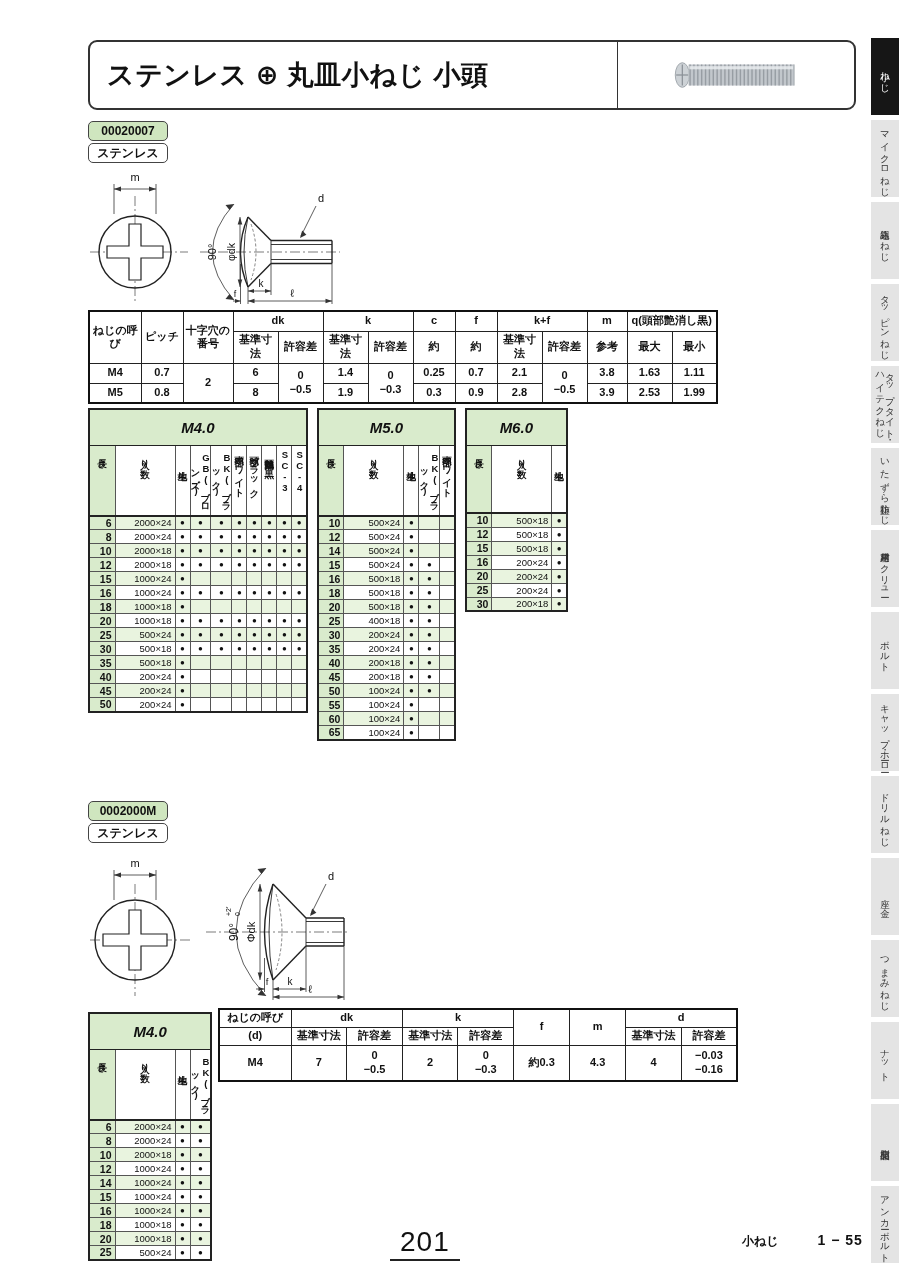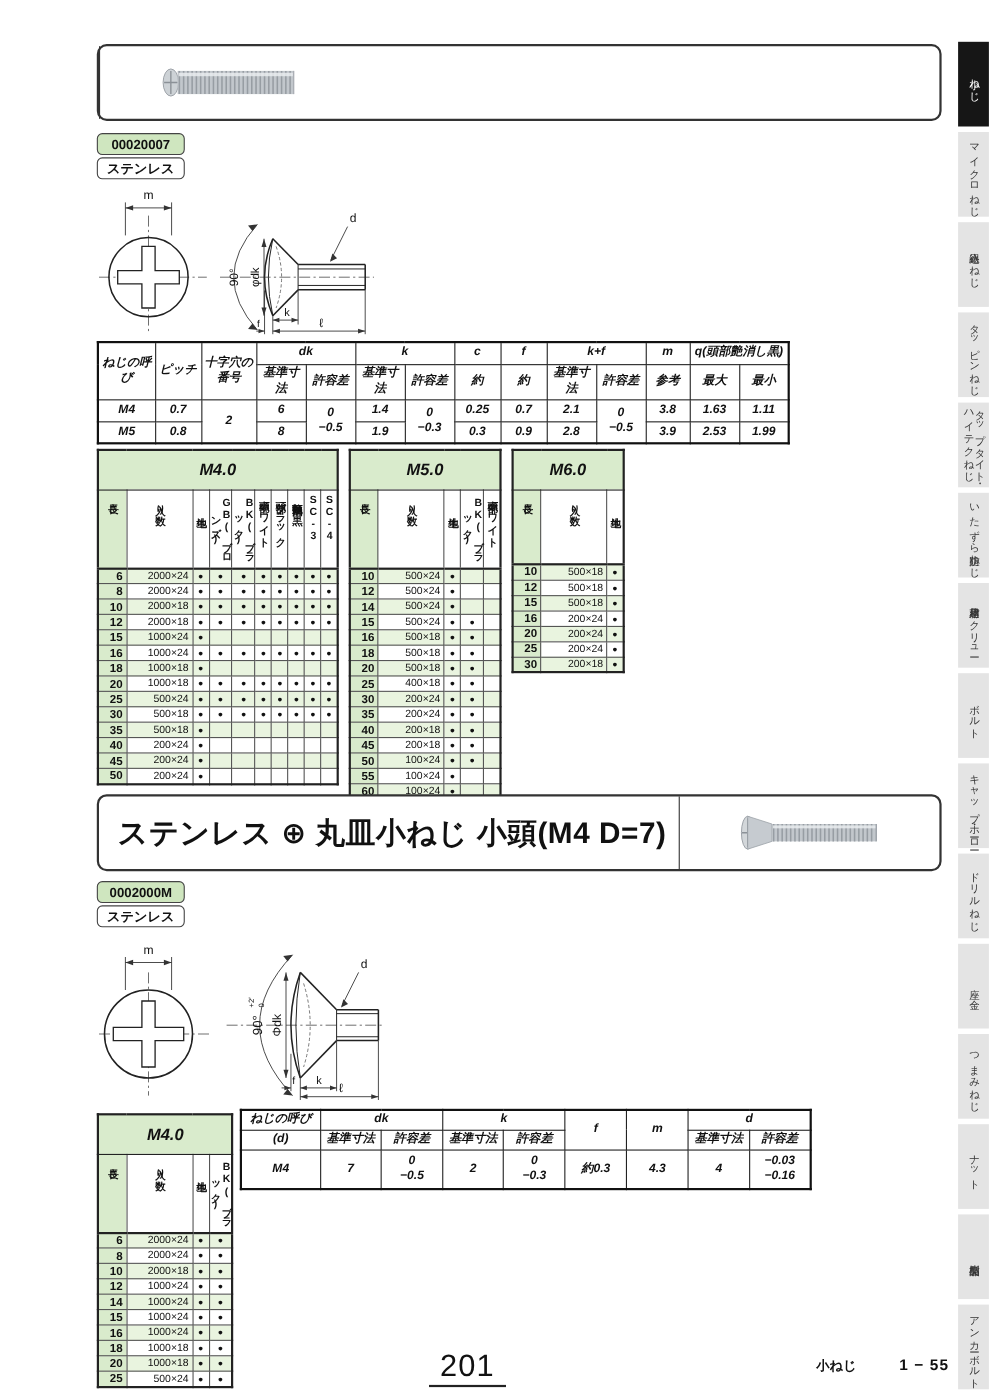--- a/index.html
+++ b/index.html
@@ -12,21 +12,21 @@
   .hbox { border:2px solid #333; border-radius:9px; display:flex; align-items:stretch; background:#fff; }
   .hbox .title { flex:1; display:flex; align-items:center; padding-left:17px; font-size:27px; font-weight:bold; letter-spacing:0.5px; white-space:nowrap; }
   .hbox .divider { width:1px; background:#333; }
   .hbox .photo { width:236px; display:flex; align-items:center; justify-content:center; }
 
   
   .badge { width:80px; height:20px; border:1.5px solid #444; border-radius:5px; font-size:12px; font-weight:bold; display:flex; align-items:center; justify-content:center; background:#fff; }
   .badge.green { background:#cfe6bf; }
 
   
-  table.dim { border-collapse:collapse; background:#fff; border:2px solid #111; table-layout:fixed;font-style:italic; }
+  table.dim { border-collapse:collapse; background:#fff; border:2px solid #111; table-layout:fixed; }
   table.dim th, table.dim td { border:1px solid #222; font-size:11px; font-weight:bold; text-align:center; vertical-align:middle; padding:1px 2px; line-height:1.25; }
   table.dim .tol { white-space:pre-line; }
   table.dim .hr1 { height:20px; }
   table.dim .hr2 { height:32px; }
   table.dim .dr  { height:20px; }
 
   
   table.dots { border-collapse:collapse; border:2px solid #222; background:#fff; }
   table.dots th, table.dots td { border:1px solid #555; }
   .dt-title { background:#d9ebcc; font-size:15px; font-weight:bold; font-style:italic; text-align:center; height:36px; border-bottom:1.5px solid #222 !important; }
@@ -61,20 +61,21 @@
   .cl { stroke:#444; stroke-width:0.7; stroke-dasharray:10 3 2 3; }
   .dl { stroke:#333; stroke-width:0.8; fill:none; }
   .ar { fill:#333; stroke:none; }
 </style>
 </head>
 <body>
 
 <div id="page">
 
   <div class="hbox abs" style="left:88px; top:40px; width:768px; height:70px;">
+    <div class="title">ステンレス ⊕ 丸皿小ねじ 小頭</div>
     <div class="divider"></div>
     <div class="photo">
       <svg width="150" height="44" viewBox="0 0 150 50">
         <ellipse cx="14" cy="25" rx="8" ry="14" fill="#cdd2d6" stroke="#9aa0a6" stroke-width="1"></ellipse>
         <line x1="14" y1="13" x2="14" y2="37" stroke="#8b9197" stroke-width="1.4"></line>
         <line x1="7" y1="25" x2="21" y2="25" stroke="#8b9197" stroke-width="1.4"></line>
         <rect x="21" y="13" width="120" height="24" fill="#c2c7cc"></rect>
         <line x1="22" y1="25" x2="140" y2="25" stroke="#979da3" stroke-width="24" stroke-dasharray="1.6 2.8"></line>
         <rect x="22" y="15" width="118" height="3.5" fill="#e9ecee" opacity="0.85"></rect>
         <line x1="141" y1="13" x2="141" y2="37" stroke="#9aa0a6" stroke-width="1"></line>
@@ -566,36 +567,20 @@
             <tr class="alt">
               <td class="c-len">30</td>
               <td class="c-qty">200×18</td>
               <td class="c-dot">●</td>
             </tr>
           </tbody>
         </table>
       </div>
   </div>
 
-  <div class="hbox abs" style="left:88px; top:722px; width:768px; height:70px;">
-    <div class="title">ステンレス ⊕ 丸皿小ねじ 小頭(M4 D=7)</div>
-    <div class="divider"></div>
-    <div class="photo">
-      <svg width="155" height="44" viewBox="0 0 155 50">
-        <ellipse cx="13" cy="25" rx="6.5" ry="17" fill="#d3d7da" stroke="#9aa0a6" stroke-width="1"></ellipse>
-        <line x1="13" y1="10" x2="13" y2="40" stroke="#8b9197" stroke-width="1.4"></line>
-        <line x1="7" y1="25" x2="19" y2="25" stroke="#8b9197" stroke-width="1.4"></line>
-        <polygon points="13,8 38,16 38,34 13,42" fill="#c6cbd0" stroke="#9aa0a6" stroke-width="0.8"></polygon>
-        <rect x="38" y="16" width="108" height="18" fill="#c2c7cc"></rect>
-        <line x1="39" y1="25" x2="145" y2="25" stroke="#979da3" stroke-width="18" stroke-dasharray="1.6 2.8"></line>
-        <rect x="39" y="17.5" width="106" height="3" fill="#e9ecee" opacity="0.85"></rect>
-        <line x1="146" y1="16" x2="146" y2="34" stroke="#9aa0a6" stroke-width="1"></line>
-      </svg>
-    </div>
-  </div>
 
   <div class="badge green abs" style="left:88px; top:801px;">0002000M</div>
   <div class="badge abs" style="left:88px; top:823px;">ステンレス</div>
 
   <svg class="abs" style="left:88px; top:840px;" width="265" height="162" viewBox="0 0 265 162">
     <line class="cl" x1="2" y1="100" x2="102" y2="100"></line>
     <line class="cl" x1="47" y1="44" x2="47" y2="156"></line>
     <circle class="ol" cx="47" cy="100" r="40"></circle>
     <path d="M41,70 H53 V94 H79 V106 H53 V130 H41 V106 H15 V94 H41 Z" fill="#fff" stroke="#222" stroke-width="1.2"></path>
     <line class="dl" x1="26" y1="60" x2="26" y2="30"></line>

